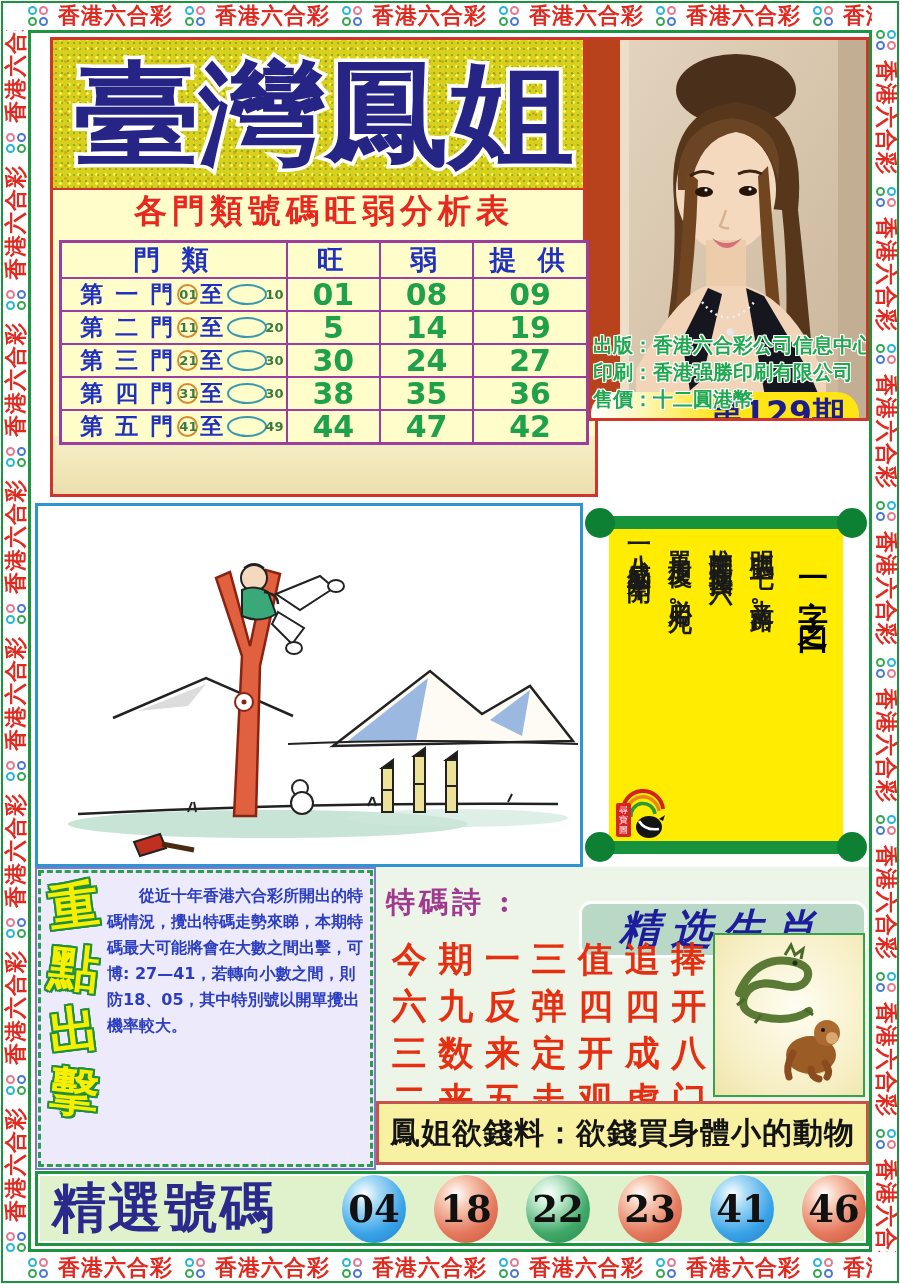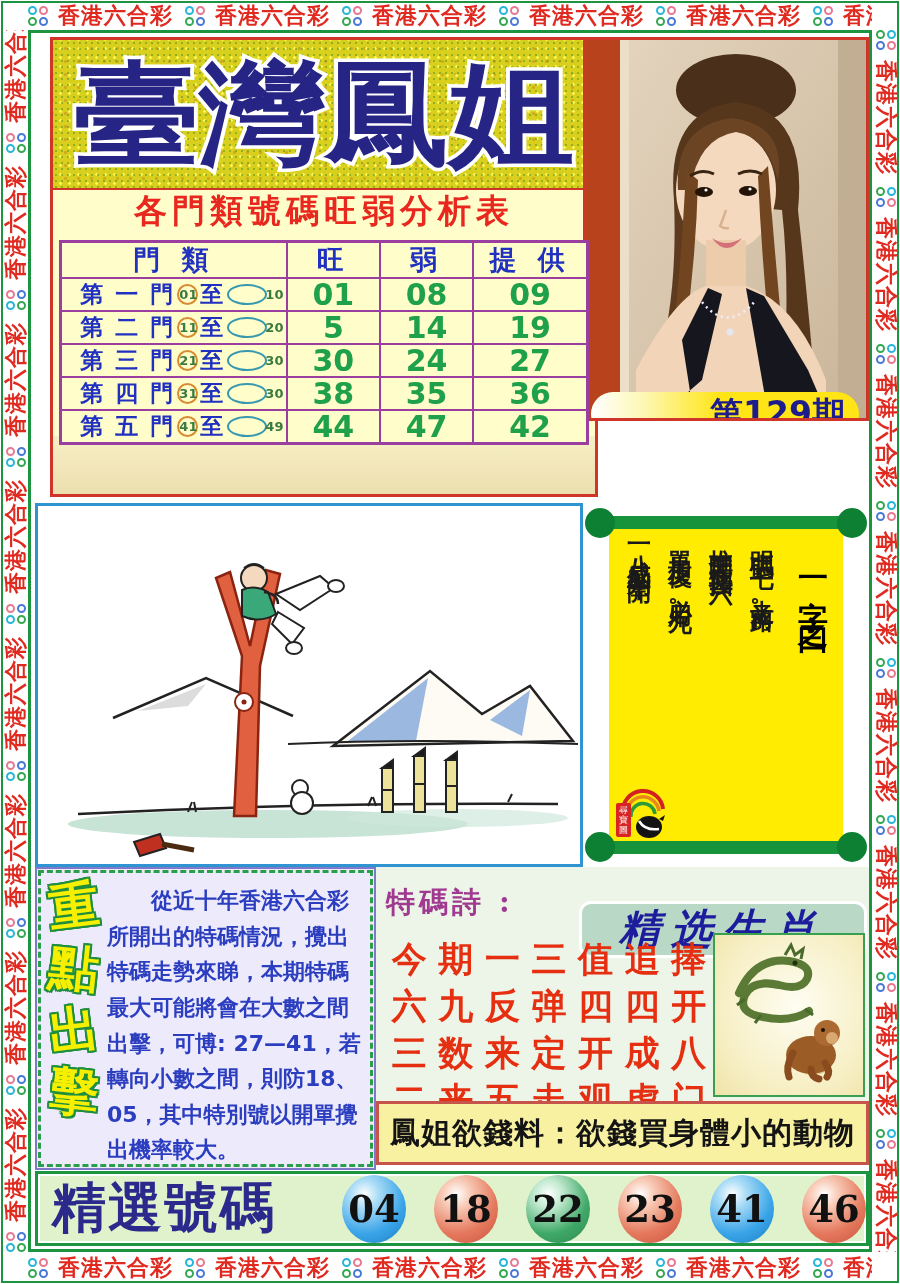--- a/index.html
+++ b/index.html
@@ -96,21 +96,21 @@
                   background:#eceafb; border:2px solid #8078c8; display:flex; }
   #keypoint-box::before { content:""; position:absolute; inset:1px;
                   border:3px dashed #2a9e4a; pointer-events:none; }
   .kp-label { width:66px; padding:12px 0 0 8px; display:flex; flex-direction:column;
               gap:12px; align-items:center; position:relative; z-index:1; }
   .kp-char { font-size:50px; font-weight:bold; color:#f6ef00; line-height:1;
              text-shadow:-2px 0 #1f8f3f,2px 0 #1f8f3f,0 -2px #1f8f3f,0 2px #1f8f3f,
                          -2px -2px #1f8f3f,2px 2px #1f8f3f,-2px 2px #1f8f3f,2px -2px #1f8f3f; }
   .kp-char:nth-child(odd) { transform:rotate(-7deg); }
   .kp-char:nth-child(even){ transform:rotate(6deg); }
-  .kp-body { flex:1; padding:14px 10px 0 4px; font-size:22px; font-weight:bold; color:#2c3ec0;
+  .kp-body { flex:1; padding:14px 10px 0 4px; font-size:16px; font-weight:bold; color:#2c3ec0;
              line-height:1.62; text-indent:2em; position:relative; z-index:1;
              font-family:"DejaVu Sans","Liberation Sans",sans-serif; }
 
   
   #poem-area { left:345px; top:834px; width:493px; height:234px; background:#edf4e8; }
   .poem-title { position:absolute; left:10px; top:16px; font-size:29px; font-weight:bold;
                 color:#a03a90; letter-spacing:4px; }
   .zodiac-header { position:absolute; right:2px; top:2px; width:288px; height:57px;
                    background:#b9d9c6; border:3px solid #fff; border-radius:12px;
                    display:flex; align-items:center; justify-content:center;
@@ -506,20 +506,25 @@
 
       <path d="M50,330 Q90,255 120,246 L160,246 Q210,262 240,340 L240,454 L50,454 Z" fill="#f2d5b8"></path>
 
       <path d="M96,300 L122,248 L136,254 L116,340 L70,380 L50,454 L120,454 Z" fill="#16161e"></path>
       <path d="M160,248 L178,256 L222,330 L252,400 L252,454 L196,454 Z" fill="#16161e"></path>
 
       <path d="M116,262 Q142,294 170,260" stroke="#eef" stroke-width="2.5" stroke-dasharray="2,4" fill="none"></path>
       <circle cx="144" cy="292" r="3.5" fill="#e6e6f2"></circle>
     </svg>
     <div class="issue-pill">第129期</div>
+    <div class="publisher" id="publisher">
+        <div>出版：香港六合彩公司信息中心</div>
+        <div>印刷：香港强勝印刷有限公司</div>
+        <div>售價：十二圓港幣</div>
+      </div>
   </div>
 
   <div id="cartoon-box">
     <svg width="542" height="358" viewBox="0 0 542 358">
 
       <path d="M40,308 Q270,296 520,298" stroke="#222" stroke-width="2.5" fill="none"></path>
       <ellipse cx="230" cy="318" rx="200" ry="14" fill="#b9ddcd" opacity="0.8"></ellipse>
       <ellipse cx="420" cy="312" rx="110" ry="9" fill="#cfe8db" opacity="0.7"></ellipse>
 
       <path d="M75,212 L168,172 L255,210" stroke="#222" stroke-width="2.5" fill="#fff"></path>

